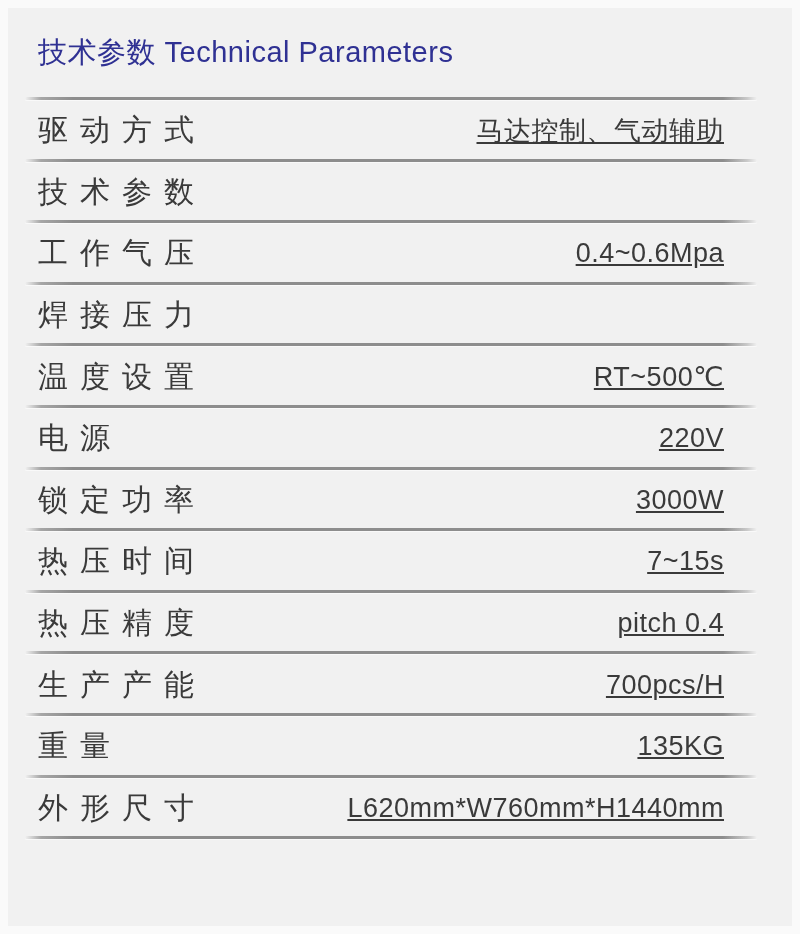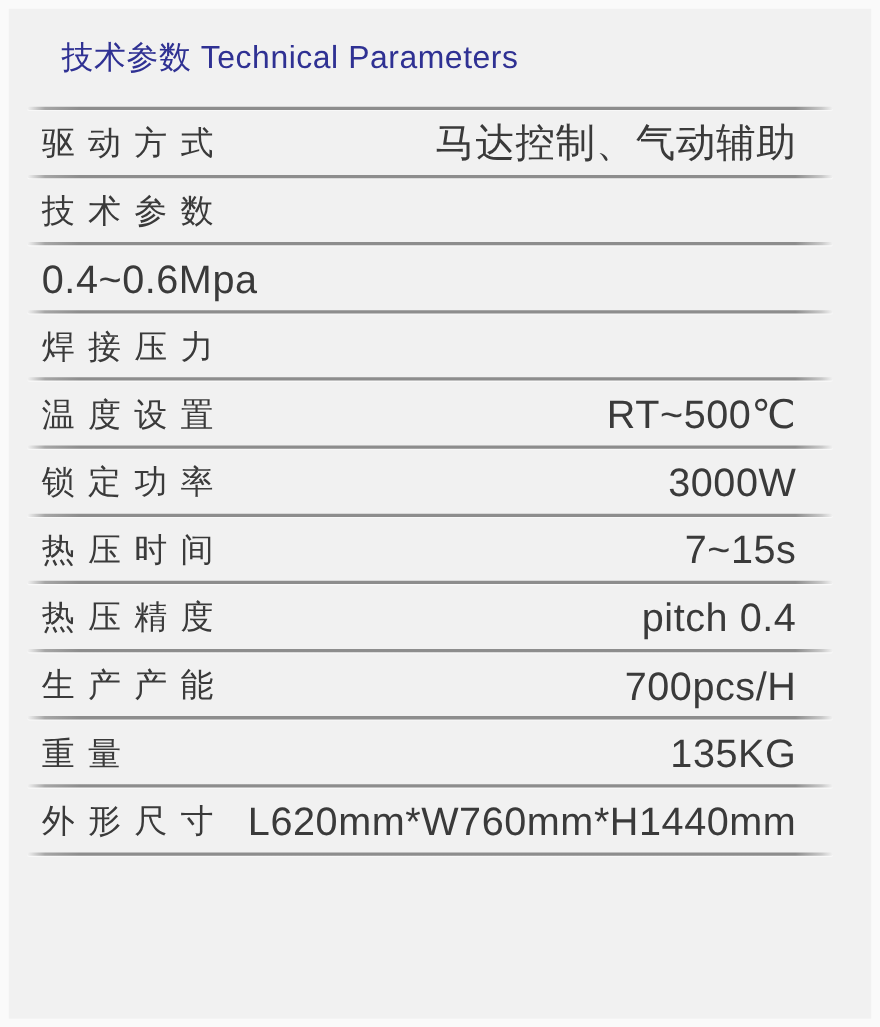--- a/index.html
+++ b/index.html
@@ -21,21 +21,21 @@
     color: var(--c-text);
     overflow: hidden;
   }
   .header {
     height: 89px;
     display: flex;
     align-items: center;
     padding-left: 30px;
   }
   .title {
-    margin: 18px;
+    margin: 0;
     font-size: 29px;
     font-weight: 400;
     letter-spacing: 0.5px;
     color: var(--c-title);
   }
   .divider {
     height: 3px;
     border-radius: 3px;
     background: linear-gradient(90deg,
       rgba(141,141,141,0) 0px,
@@ -64,24 +64,25 @@
     right: 35px;
     bottom: 0;
   }
   .label {
     font-size: 30px;
     letter-spacing: 12px;
     white-space: nowrap;
     color: var(--c-text);
   }
   .value {
-    font-size: 36px;
+    font-size: 27px;
     letter-spacing: 0.5px;
     white-space: nowrap;
     color: var(--c-text);
+    text-decoration: underline;
   }
 </style>
 </head>
 <body>
 
 <div class="page">
   <div class="header">
     <h1 class="title">技术参数 Technical Parameters</h1>
   </div>
   <div class="divider header-divider"></div>
@@ -92,36 +93,42 @@
         <span class="value">马达控制、气动辅助</span>
         <div class="divider row-divider"></div>
       </div>
 
       <div class="row">
         <span class="label">技术参数</span>
         <div class="divider row-divider"></div>
       </div>
 
       <div class="row">
+        <span class="label">工作气压</span>
         <span class="value">0.4~0.6Mpa</span>
         <div class="divider row-divider"></div>
       </div>
 
       <div class="row">
         <span class="label">焊接压力</span>
         <div class="divider row-divider"></div>
       </div>
 
 
       <div class="row">
         <span class="label">温度设置</span>
         <span class="value">RT~500℃</span>
         <div class="divider row-divider"></div>
       </div>
 
+      <div class="row">
+        <span class="label">电源</span>
+        <span class="value">220V</span>
+        <div class="divider row-divider"></div>
+      </div>
 
       <div class="row">
         <span class="label">锁定功率</span>
         <span class="value">3000W</span>
         <div class="divider row-divider"></div>
       </div>
 
       <div class="row">
         <span class="label">热压时间</span>
         <span class="value">7~15s</span>

